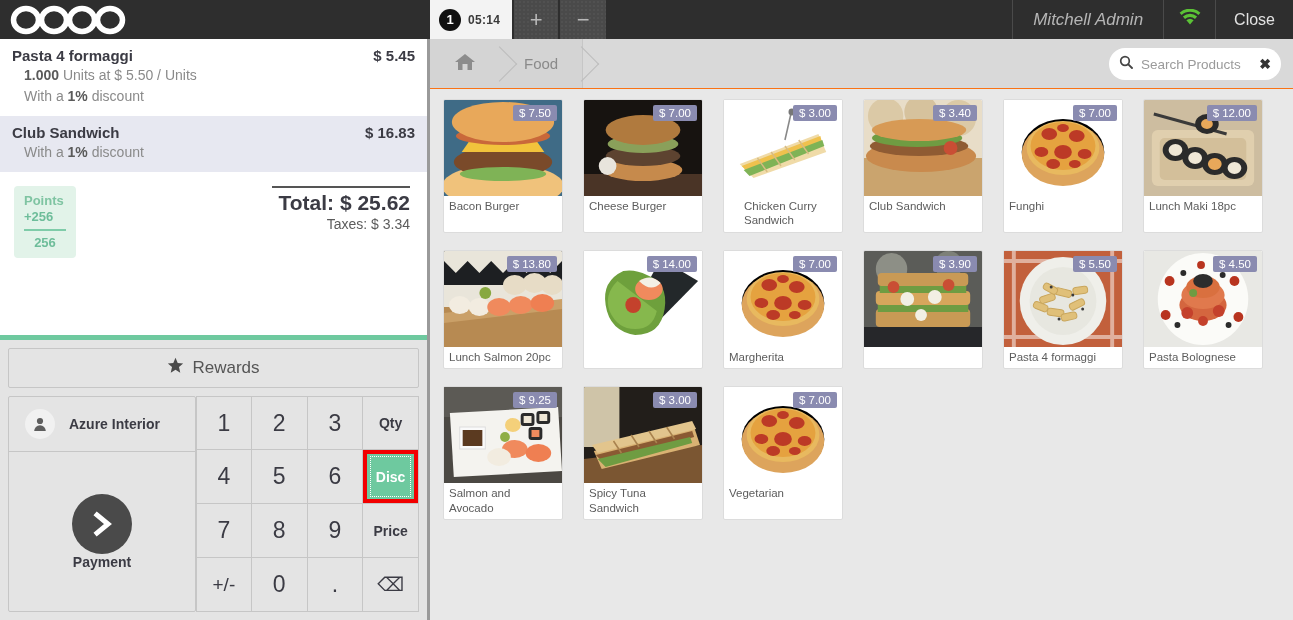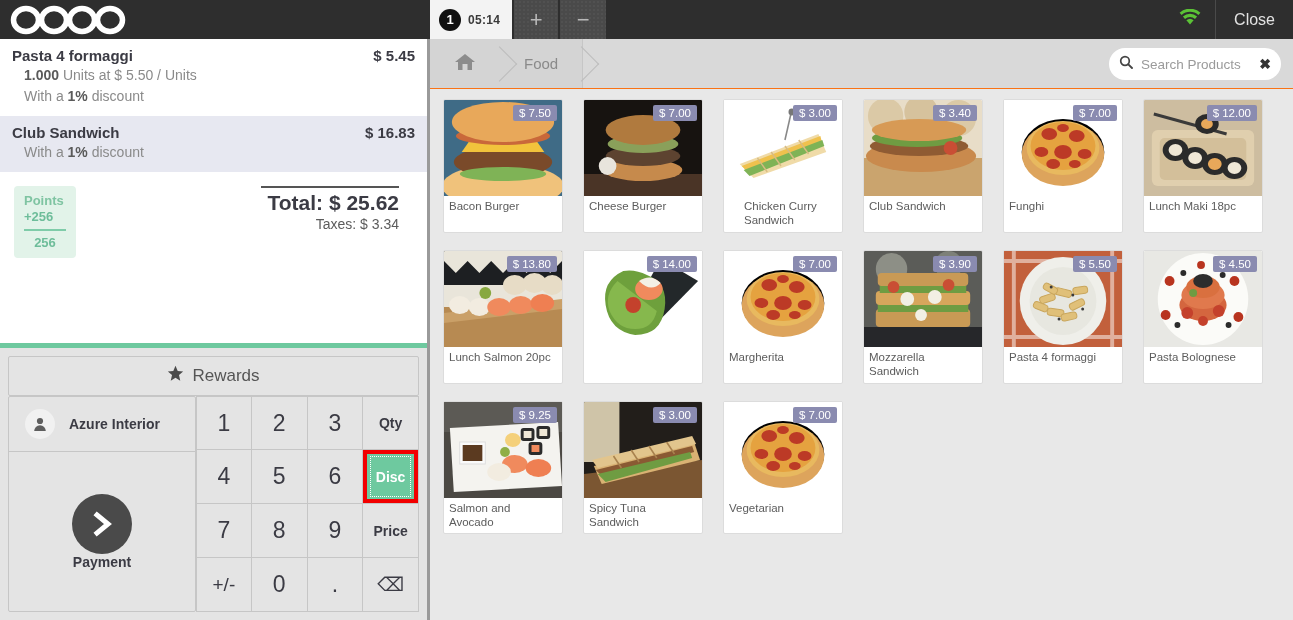--- a/index.html
+++ b/index.html
@@ -65,21 +65,21 @@
   }
   .orderlines { flex: 0 0 auto; }
   .orderline { padding: 8px 12px 10px 12px; }
   .orderline.selected { background: #e7e8f1; }
   .ol-top { display: flex; justify-content: space-between; align-items: baseline; }
   .ol-name { font-size: 15px; font-weight: bold; color: #3b3b44; }
   .ol-price { font-size: 15px; font-weight: bold; color: #3b3b44; }
   .ol-sub { font-size: 14px; color: #8a8a8a; padding-left: 12px; margin-top: 2px; line-height: 1.35; }
   .ol-sub b { color: #5a5a5a; }
 
-  .summary { flex: 1; display: flex; padding: 14px 14px 0 14px; min-height: 0; }
+  .summary { flex: 1; display: flex; padding: 14px 3px 0 14px; min-height: 0; }
   .points-badge {
     background: #e2f3e9; border-radius: 4px; padding: 7px 10px 8px 10px;
     align-self: flex-start; text-align: left; min-width: 62px;
   }
   .points-title { color: #7fc4a2; font-size: 13px; font-weight: bold; line-height: 1.25; }
   .points-delta { color: #6ebd9a; font-size: 13px; font-weight: bold; line-height: 1.25; }
   .points-rule { border: none; border-top: 2px solid #7fcca9; margin: 4px 0 4px 0; }
   .points-total { color: #6ebd9a; font-size: 13px; font-weight: bold; text-align: center; }
 
   .totals { margin-left: auto; text-align: right; padding-right: 14px; }
@@ -88,21 +88,21 @@
   .taxes-line { font-size: 14px; color: #5c5c5c; margin-top: 1px; }
 
   .green-sep { height: 5px; background: #6ec99f; flex: 0 0 5px; }
 
   .pad-area { background: #e4e4e4; padding: 8px; flex: 0 0 auto; }
   .rewards-btn {
     border: 1px solid #c6c6c6; background: #e4e4e4; height: 40px;
     display: flex; align-items: center; justify-content: center; gap: 8px;
     font-size: 17px; color: #555; border-radius: 2px;
   }
-  .pad-grid { display: flex; height: 216px; text-align: center; }
+  .pad-grid { display: flex; margin-top: 8px; height: 216px; text-align: center; }
   .pad-left {
     width: 188px; border: 1px solid #c6c6c6; border-radius: 2px; background: #e4e4e4;
     display: flex; flex-direction: column;
   }
   .customer-row {
     height: 55px; display: flex; align-items: center; gap: 14px;
     padding-left: 16px; border-bottom: 1px solid #c6c6c6;
   }
   .avatar {
     width: 30px; height: 30px; border-radius: 50%; background: #f1f1f1;
@@ -214,20 +214,23 @@
     </span>
   </div>
   <div class="topbar-right">
     <div class="order-tab">
       <span class="order-badge">1</span>
       <span class="order-time">05:14</span>
     </div>
     <div class="tab-btn first">+</div>
     <div class="tab-btn">−</div>
     <div class="topbar-spacer"></div>
+    <div class="user-zone">
+      <span class="user-name">Mitchell Admin</span>
+    </div>
     <div class="wifi-zone">
       <span>
         <svg width="22" height="17" viewBox="0 0 22 17">
           <path d="M11 15.5 L7.4 11.3 a5.6 5.6 0 0 1 7.2 0 Z" fill="#5bc236"></path>
           <path d="M3.9 7.6 a10.6 10.6 0 0 1 14.2 0 l-2.1 2.3 a7.6 7.6 0 0 0 -10 0 Z" fill="#5bc236"></path>
           <path d="M0.6 3.7 a15.5 15.5 0 0 1 20.8 0 l-2.0 2.2 a12.6 12.6 0 0 0 -16.8 0 Z" fill="#5bc236"></path>
         </svg>
       </span>
     </div>
     <div class="close-zone">Close</div>
@@ -561,21 +564,20 @@
           <rect x="14" y="22" width="92" height="13" rx="4" fill="#c99a55"></rect>
           <circle cx="44" cy="48" r="7" fill="#f2efe4"></circle>
                   <circle cx="72" cy="46" r="7" fill="#f2efe4"></circle>
           <circle cx="58" cy="64" r="6" fill="#f2efe4"></circle>
           <circle cx="30" cy="36" r="6" fill="#c94e34"></circle>
                   <circle cx="86" cy="34" r="6" fill="#c94e34"></circle>
         </g>
       </svg></div>
             <span class="price-badge">$ 3.90</span>
           </div>
-          <div class="prod-name">Mozzarella Sandwich</div>
         </div>
         <div class="product-card">
           <div class="prod-img">
             <div class="art"><svg viewBox="0 0 120 96" preserveAspectRatio="none" width="100%" height="100%">
         <rect width="120" height="96" fill="#b4502f"></rect>
         <rect x="0" y="0" width="120" height="96" fill="#c2603c"></rect>
         <g stroke="#fff" stroke-width="4" opacity=".5">
           <line x1="0" y1="10" x2="120" y2="10"></line>
                   <line x1="0" y1="86" x2="120" y2="86"></line>
           <line x1="10" y1="0" x2="10" y2="96"></line>

